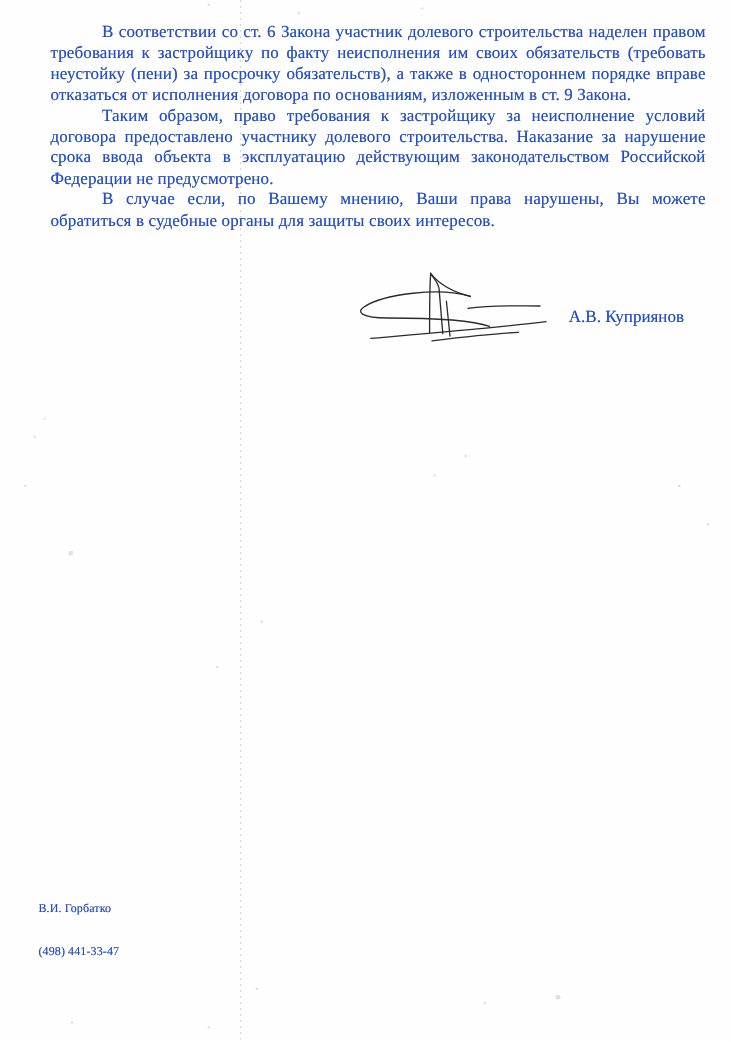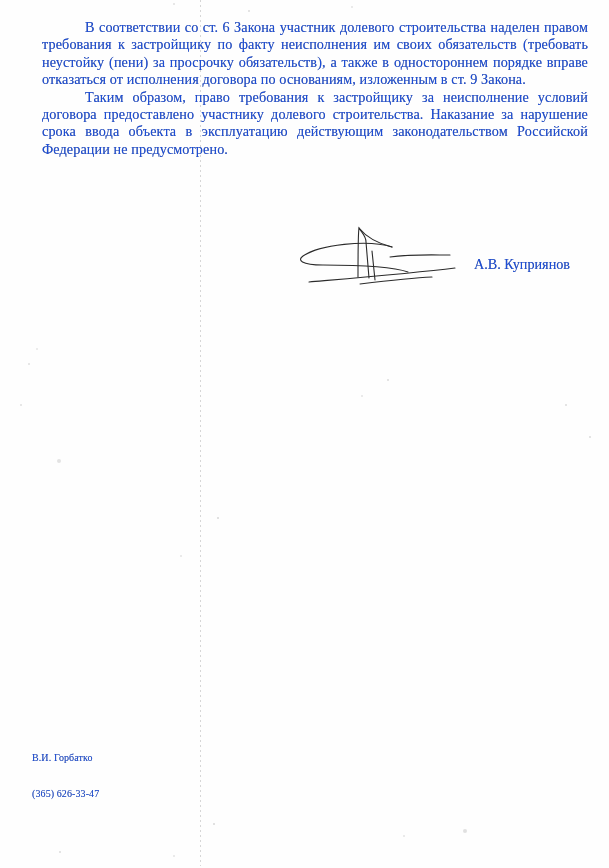--- a/index.html
+++ b/index.html
@@ -117,20 +117,21 @@
 <body>
 
 <div class="page">
 
   <div class="fold-line"></div>
   <div class="noise"></div>
 
   <div class="text-block">
     <p>В соответствии со ст. 6 Закона участник долевого строительства наделен правом требования к застройщику по факту неисполнения им своих обязательств (требовать неустойку (пени) за просрочку обязательств), а также в одностороннем порядке вправе отказаться от исполнения договора по основаниям, изложенным в ст. 9 Закона.</p>
     <p>Таким образом, право требования к застройщику за неисполнение условий договора предоставлено участнику долевого строительства. Наказание за нарушение срока ввода объекта в эксплуатацию действующим законодательством Российской Федерации не предусмотрено.</p>
+    <p>В случае если, по Вашему мнению, Ваши права нарушены, Вы можете обратиться в судебные органы для защиты своих интересов.</p>
   </div>
 
   <div class="signature-row">
 
     <span class="sig-scribble">
       <svg viewBox="0 0 162 62" xmlns="http://www.w3.org/2000/svg" fill="none" stroke="#2b2b2b" stroke-width="1.1" stroke-linecap="round">
 
         <path d="M97,21 C72,13 24,19 8,30 C2,34 6,39 28,39 C62,39 96,40 113,46"></path>
 
         <path d="M63,51 C63,30 63,8 64,2 C67,7 71,10 71,16 L74,52"></path>
@@ -145,16 +146,16 @@
 
         <path d="M65,58 C90,55 115,52 137,51"></path>
       </svg>
     </span>
 
     <span class="sig-name">А.В. Куприянов</span>
   </div>
 
   <div class="footer-contact">
     <div>В.И. Горбатко</div>
-    <div>(365) 626-33-47</div>
+    <div>(498) 441-33-47</div>
   </div>
 
 </div>
 
 </body></html>

